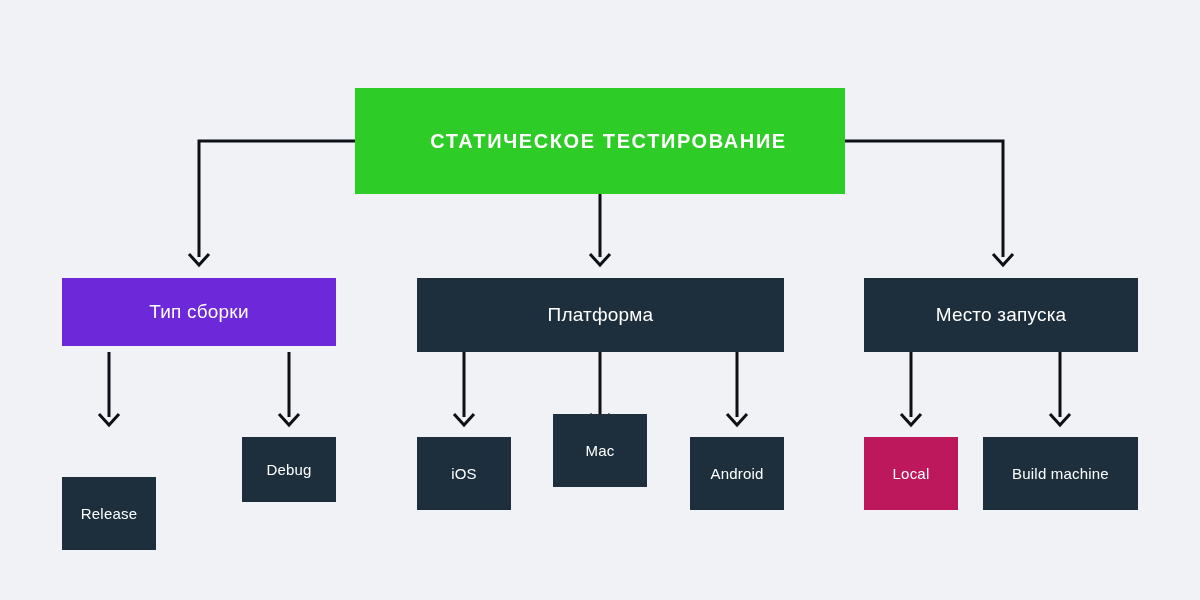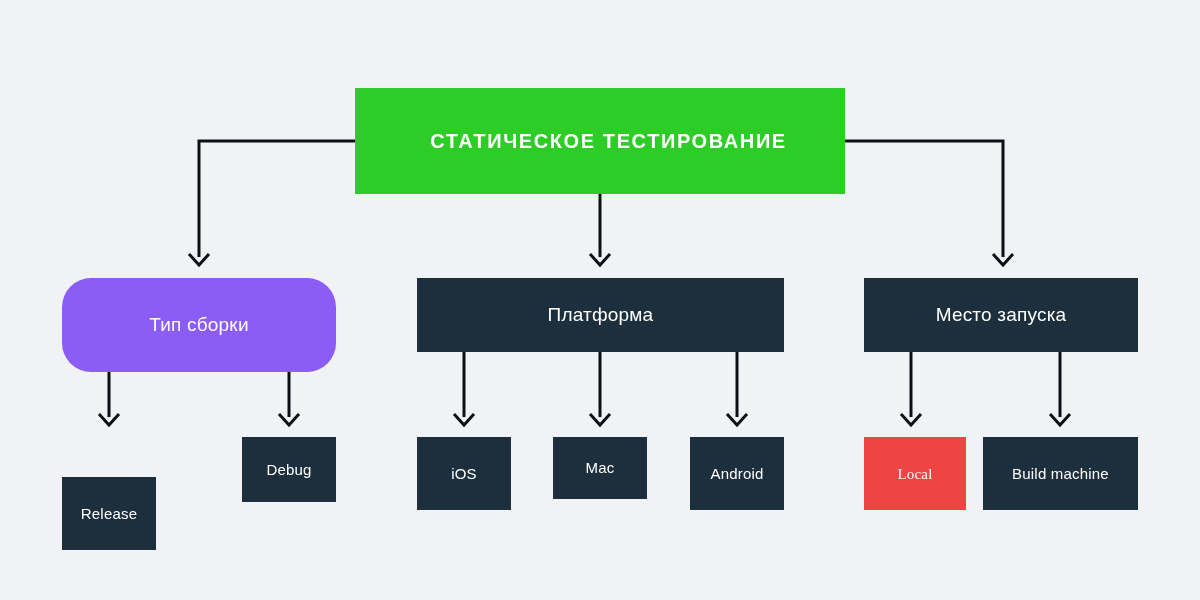--- a/index.html
+++ b/index.html
@@ -104,21 +104,21 @@
       <g>
         <path d="M 1060 352 L 1060 417" fill="none" stroke="#0d1117" stroke-width="3" stroke-linecap="butt" stroke-linejoin="miter"></path>
         <path d="M 1050 414 L 1060 425 L 1070 414" fill="none" stroke="#0d1117" stroke-width="3" stroke-linecap="butt" stroke-linejoin="miter"></path>
       </g>
     </svg>
 
   <div class="node node-root" id="node-root" style="left: 355px; top: 88px; width: 490px; height: 106px; background: rgb(46, 204, 38);">
     <span class="node-label">Статическое тестирование</span>
   </div>
 
-  <div class="node node-branch" id="node-branch-build-type" style="left: 62px; top: 278px; width: 274px; height: 94px; background: #8b5cf6; border-radius: 29px;">
+  <div class="node node-branch" id="node-branch-build-type" style="left: 62px; top: 278px; width: 274px; height: 68px; background: #6d28d9;">
     <span class="node-label">Тип сборки</span>
   </div>
 
   <div class="node node-branch" id="node-branch-run-location" style="left: 864px; top: 278px; width: 274px; height: 74px; background: rgb(29, 47, 61);">
     <span class="node-label">Место запуска</span>
   </div>
 
   <div class="node node-branch" id="node-branch-platform" style="left: 417px; top: 278px; width: 367px; height: 74px; background: rgb(29, 47, 61);">
     <span class="node-label">Платформа</span>
   </div>
@@ -128,29 +128,29 @@
   </div>
 
   <div class="node node-leaf" id="node-leaf-debug" style="left: 242px; top: 437px; width: 94px; height: 65px; background: rgb(29, 47, 61);">
     <span class="node-label">Debug</span>
   </div>
 
   <div class="node node-leaf" id="node-leaf-ios" style="left: 417px; top: 437px; width: 94px; height: 73px; background: rgb(29, 47, 61);">
     <span class="node-label">iOS</span>
   </div>
 
-  <div class="node node-leaf" id="node-leaf-mac" style="left: 553px; top: 437px; width: 94px; height: 62px; background: rgb(29, 47, 61);">
+  <div class="node node-leaf" id="node-leaf-mac" style="left: 553px; top: 414px; width: 94px; height: 73px; background: rgb(29, 47, 61);">
     <span class="node-label">Mac</span>
   </div>
 
   <div class="node node-leaf" id="node-leaf-android" style="left: 690px; top: 437px; width: 94px; height: 73px; background: rgb(29, 47, 61);">
     <span class="node-label">Android</span>
   </div>
 
-  <div class="node node-leaf" id="node-leaf-local" style="left: 864px; top: 437px; width: 102px; height: 73px; background: #ef4444; font-family: Liberation Serif, serif;">
+  <div class="node node-leaf" id="node-leaf-local" style="left: 864px; top: 437px; width: 94px; height: 73px; background: #be185d;">
     <span class="node-label">Local</span>
   </div>
 
   <div class="node node-leaf" id="node-leaf-build-machine" style="left: 983px; top: 437px; width: 155px; height: 73px; background: rgb(29, 47, 61);">
     <span class="node-label">Build machine</span>
   </div>
 
 </div>
 
 </body></html>

